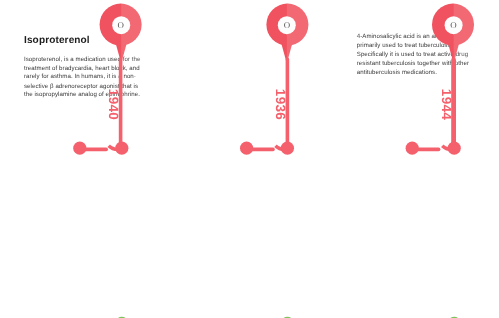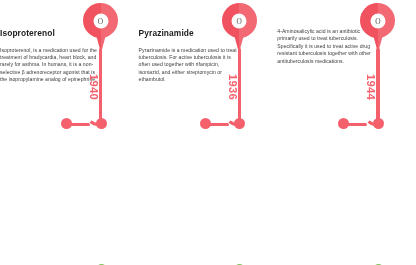--- a/index.html
+++ b/index.html
@@ -10,21 +10,21 @@
     overflow:hidden;
     position:relative;
   }
   .board{position:absolute;inset:0;}
 
   
   .panel{position:absolute;width:138.6px;height:132.5px;box-sizing:border-box;}
   .p0{left:0;top:0}   .p1{left:138.6px;top:0}   .p2{left:277.3px;top:0}
   .p3{left:0;top:132.5px} .p4{left:138.6px;top:132.5px} .p5{left:277.3px;top:132.5px}
 
-  .txtwrap{position:absolute;left:0;width:100px;}
+  .txtwrap{position:absolute;left:20px;width:100px;}
   .top .txtwrap{top:28px}
 
   .title{
     font-size:8.4px;font-weight:bold;color:#1d1d1d;
     line-height:11.5px;letter-spacing:.1px;margin:0 0 7px 0;
   }
   .body{
     font-size:5.1px;color:#3a3a3a;line-height:7.4px;letter-spacing:.05px;
     margin:0;
   }
@@ -88,24 +88,20 @@
     </div>
     <div class="vline red" style="left:99px;top:48px;height:74px"></div>
     <div class="year red" style="left:88px;top:74px">1940</div>
     <div class="corner redb" style="left:86.4px;top:112px;border-top:none;border-left:none;border-bottom-right-radius:0;border-top-right-radius:0;border-bottom:3.4px solid #f4606c;border-right:none;border-bottom-left-radius:12px;border-left:3.4px solid transparent;"></div>
     <div class="hline red" style="left:68px;top:122.6px;width:22px"></div>
     <div class="dot red" style="left:61px;top:118px;width:11px;height:11px"></div>
     <div class="dot red" style="left:95.6px;top:118px;width:11px;height:11px"></div>
   </div>
 
   <div class="panel top p1">
-    <div class="txtwrap">
-      <div class="title">Pyrazinamide</div>
-      <div class="body">Pyrazinamide is a medication used to treat tuberculosis. For active tuberculosis it is often used together with rifampicin, isoniazid, and either streptomycin or ethambutol.</div>
-    </div>
     <div class="pin pin-red" style="left:83px;top:3px">
       <div class="tail"></div>
       <div class="head"></div>
       <div class="gloss"></div>
       <div class="inner">O</div>
     </div>
     <div class="vline red" style="left:99px;top:48px;height:74px"></div>
     <div class="year red" style="left:88px;top:74px">1936</div>
     <div class="corner redb" style="left:86.4px;top:112px;border-top:none;border-right:none;border-bottom:3.4px solid #f4606c;border-left:3.4px solid transparent;border-bottom-left-radius:12px;"></div>
     <div class="hline red" style="left:68px;top:122.6px;width:22px"></div>

